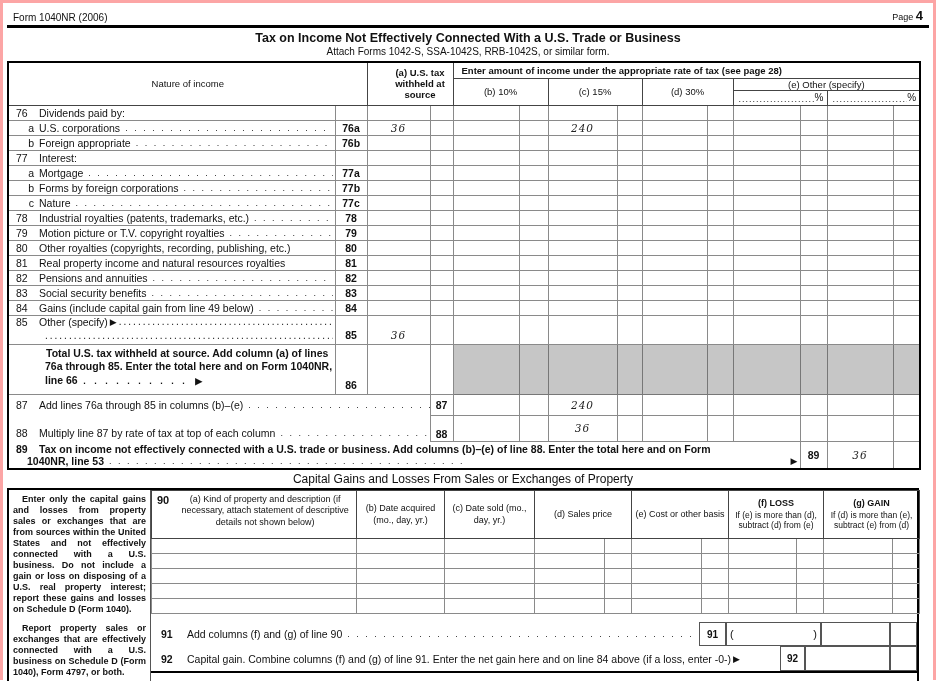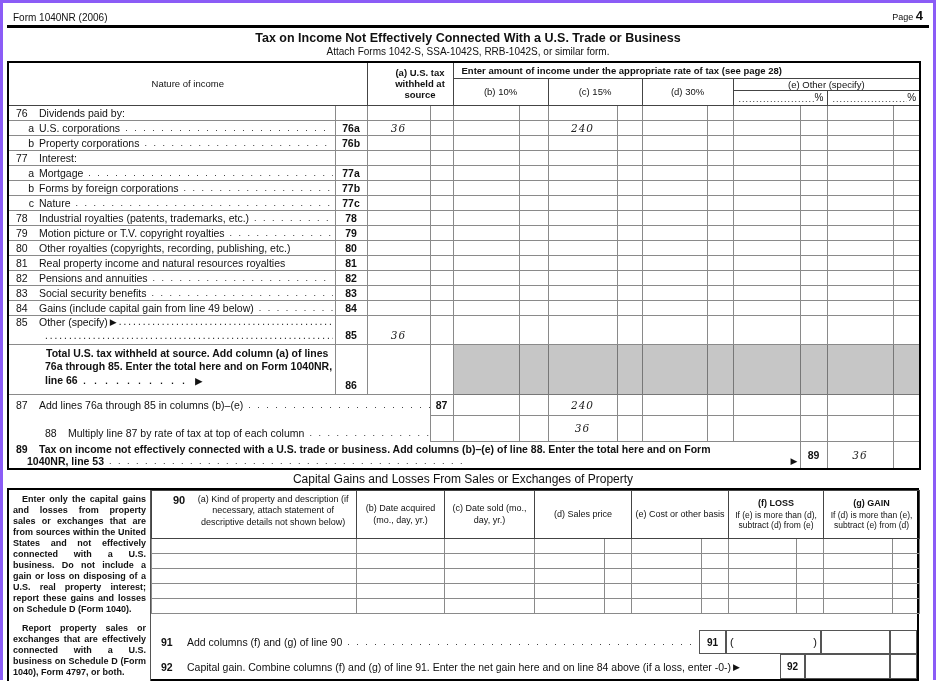--- a/index.html
+++ b/index.html
@@ -1,17 +1,17 @@
 <!DOCTYPE html>
 <html><head>
 <meta charset="utf-8">
 <style>
   * { margin:0; padding:0; box-sizing:border-box; }
   body { width:936px; height:694px; font-family:"Liberation Sans", sans-serif; color:#111; }
-  .frame { width:936px; height:680px; background:#8b5cf6; padding:3px 3px 13px 3px; }
+  .frame { width:936px; height:680px; background:#fca5a5; padding:3px 3px 13px 3px; }
   .paper { width:930px; height:678px; background:#fff; overflow:hidden; padding:2px 4px 0 4px; }
 
   
   .topstrip { display:flex; justify-content:space-between; align-items:flex-end; padding:3px 6px 2px 6px; border-bottom:3px solid #000; }
   .form-id { font-size:10px; }
   .page-no { font-size:9px; } .page-no b { font-size:13px; }
 
   .title { text-align:center; font-weight:bold; font-size:12.5px; margin-top:3px; }
   .subtitle { text-align:center; font-size:10px; margin:1px 0 4px 0; }
 
@@ -43,49 +43,49 @@
   .l85b { padding-left:36px; margin-top:2px; }
   .r85 .numcell, .r85 .amt { vertical-align:bottom; padding-bottom:3px; }
   .r86 td { height:50px; }
   .r86 .lbl { vertical-align:top; padding:2px 2px 0 0; }
   .lbl86text { display:block; padding-left:36px; text-indent:-29px; font-weight:bold; line-height:1.3; }
   .r86 .numcell { vertical-align:bottom; padding-bottom:3px; }
   .gray { background:#c6c6c6; border-color:#777 !important; }
   .openlbl { border:0 !important; border-left:2px solid #000 !important; }
   .r87 td { height:21px; }
   .r88 td { height:26px; }
-  .r88 .openlbl .lblflex, .r88 .numcell { vertical-align:bottom;padding-left:29px; }
+  .r88 .openlbl .lblflex, .r88 .numcell { vertical-align:bottom; }
   .r88 td.openlbl { vertical-align:bottom; padding-bottom:2px; }
   .r89 td { height:28px; }
   .r89 td.openlbl { vertical-align:top; padding-top:1px; }
   .lbl89 .line1 { white-space:nowrap; overflow:hidden; display:block; padding-left:7px; text-indent:0; font-weight:bold; }
   .lbl89 .line1 .ln89 { display:inline-block; width:23px; }
   .lbl89 .line2 { display:flex; align-items:center; padding-left:18px; white-space:nowrap; overflow:hidden; }
 
   
   .sec2title { text-align:center; font-weight:normal; font-size:12px; border-bottom:2px solid #000; padding:2px 0 2px 0; }
   .sec2 { display:flex; width:912px; border:2px solid #000; border-top:0; }
   .sidebar { width:144px; border-right:1px solid #555; padding:4px 4px 0 4px; font-size:9px; line-height:1.22; }
   .sidebar p { text-align:justify; text-indent:9px; font-weight:bold; margin-bottom:8px; }
   .sec2right { width:766px; }
   .t2 { width:766px; }
   .t2 td { border:1px solid #8a8a8a; font-size:9px; text-align:center; vertical-align:middle; overflow:hidden; }
   .t2 .cgh { height:48px; line-height:1.25; padding:1px; border-color:#444; }
   .cgha { text-align:left !important; vertical-align:top !important; display:flex-; }
   .cgha .inner { display:flex; padding-top:2px; }
-  .ln90 { font-weight:bold; font-size:11px; padding:0 6px 0 20px; }
+  .ln90 { font-weight:bold; font-size:11px; padding:0 6px 0 4px; }
   .cgha .atxt { flex:1; text-align:center; }
   .cgsub { font-size:8.5px; display:block; }
   .cgbold { font-weight:bold; display:block; }
   .t2 .blank td, .blankrow td { height:15px; }
   .freerow { display:flex; align-items:stretch; font-size:10.5px; }
   .fr-label { flex:1; display:flex; align-items:center; white-space:nowrap; overflow:hidden; padding-left:10px; }
   .fr-ln { font-weight:bold; width:26px; flex:0 0 26px; }
   .box { border:1px solid #555; }
-  .r91 { height:24px; margin-top:16px; }
+  .r91 { height:24px; margin-top:8px; }
   .r91 .numbox { width:27px; flex:0 0 27px; }
   .parenbox { width:95px; flex:0 0 95px; display:flex; justify-content:space-between; align-items:center; padding:0 3px; font-size:11px; }
   .gmain { width:69px; flex:0 0 69px; } .gcents { width:27px; flex:0 0 27px; }
   .r92 { height:27px; border-bottom:2px solid #000; }
   .r92 .numbox { width:25px; flex:0 0 25px; }
   .r92 .gmain { width:85px; flex:0 0 85px; }
   .numbox { display:flex; align-items:center; justify-content:center; font-weight:bold; font-size:10px; }
 </style>
 </head>
 <body>
@@ -186,21 +186,21 @@
             <td></td>
             <td class="amt"></td>
             <td></td>
             <td class="amt"></td>
             <td></td>
           </tr>
           <tr class="row">
             <td class="lbl">
               <div class="lblflex">
                 <span class="ln sub">b</span>
-                <span>Property corporations</span>
+                <span>Foreign appropriate</span>
                 <span class="dots">.    .    .    .    .    .    .    .    .    .    .    .    .    .    .    .    .    .    .    .    .    .    .    .    .    .    .    .    .    .    .    .    .    .    .    .    .    .    .    .</span>
               </div>
             </td>
             <td class="numcell">76b</td>
             <td class="amt"></td>
             <td></td>
             <td class="amt"></td>
             <td></td>
             <td class="amt"></td>
             <td></td>

